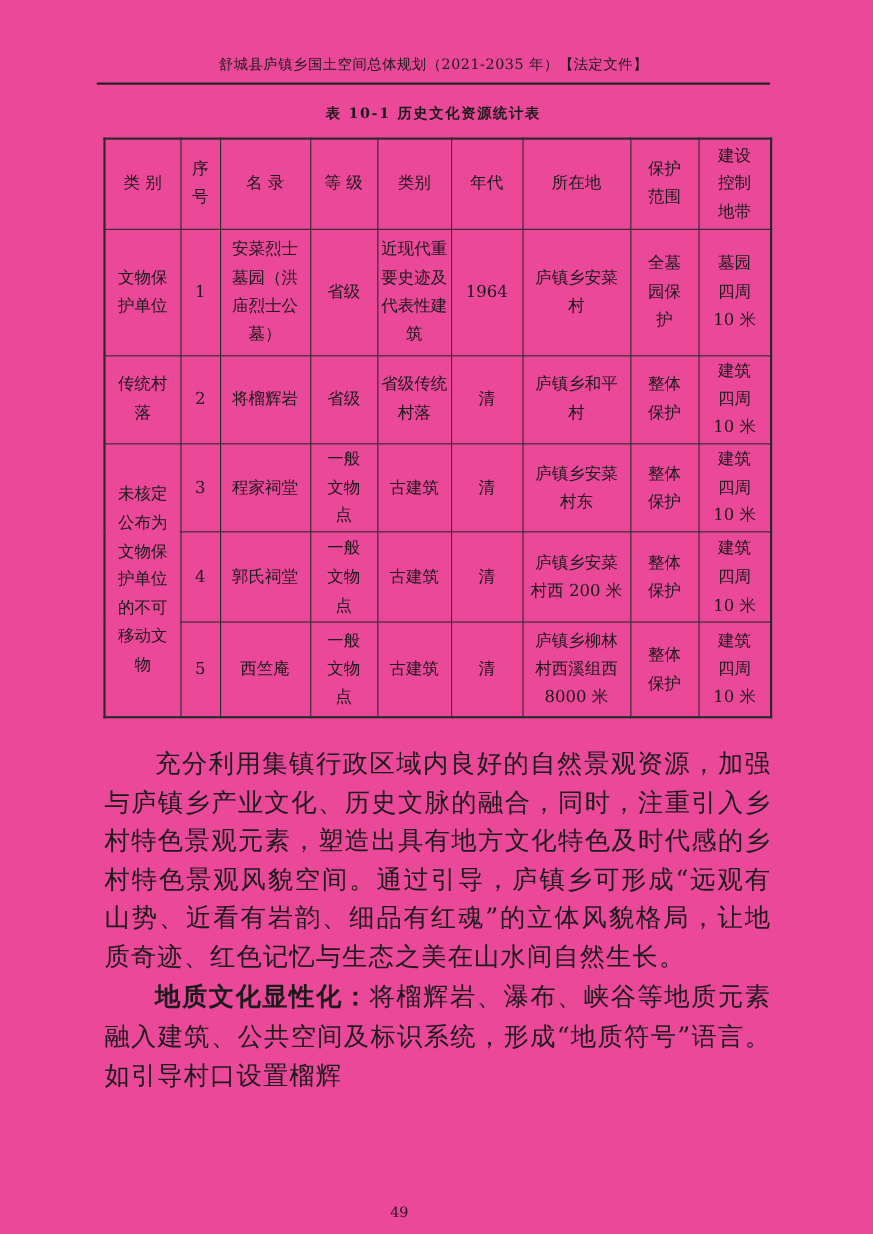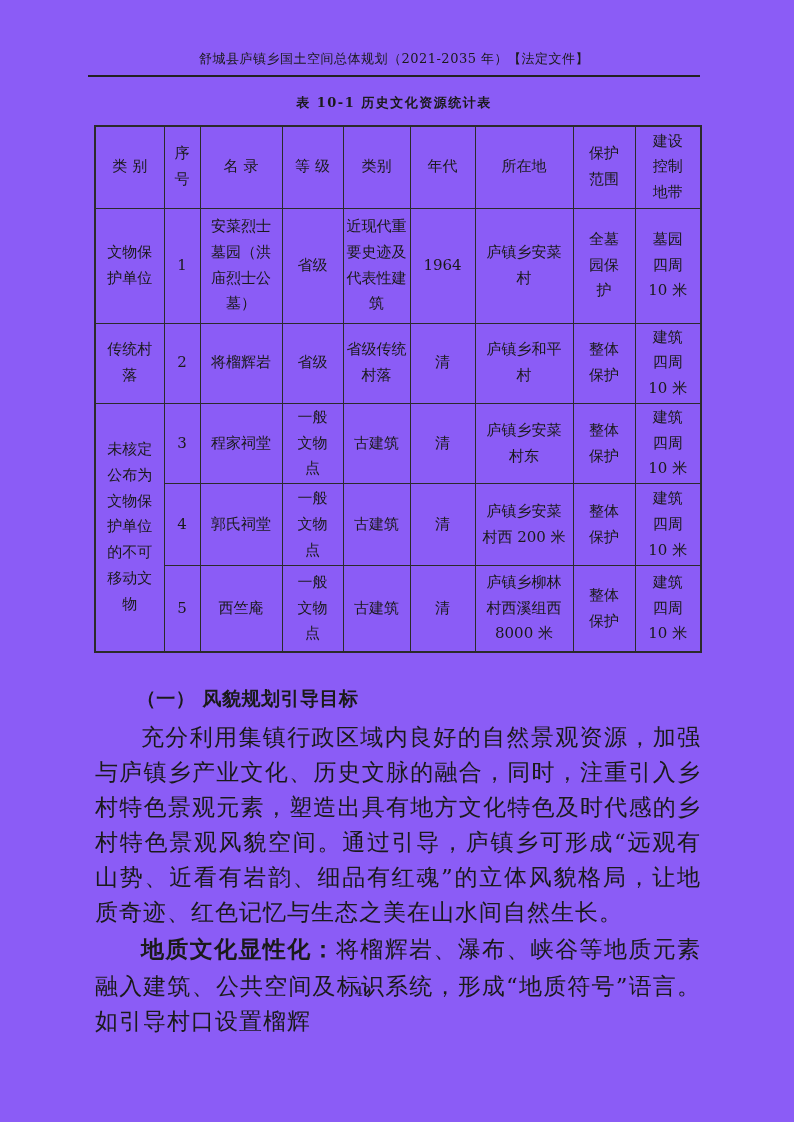--- a/index.html
+++ b/index.html
@@ -1,19 +1,19 @@
 <!DOCTYPE html>
 <html><head>
 <meta charset="utf-8">
 <style>
   html,body { margin:0; padding:0; background:#ffffff; }
   .page {
     position: relative;
     width: 794px; height: 1122px;
-    background: #8b5cf6;
+    background: #ec4899;
     color: #1a1a1a;
     font-family: "DejaVu Serif", "Liberation Serif", serif;
     overflow: hidden;
   }
   .doc-header {
     position: absolute; top: 50px; left: 88px; width: 612px;
     text-align: center; font-size: 13px; letter-spacing: 0.5px;
     padding-bottom: 7px; border-bottom: 2px solid #222;
   }
   .table-title {
@@ -48,21 +48,21 @@
   .sub-heading {
     font-size: 19px; font-weight: bold; line-height: 40px; margin: 2px 0 0 0;
     text-indent: 2.2em; letter-spacing: 0.5px;
   }
   .para {
     font-size: 23px; line-height: 35px; margin: 2px 0 0 0;
     text-align: justify; text-indent: 2em; letter-spacing: 1px;
   }
   .bold-lead { font-weight: bold; font-family: Liberation Mono, monospace; }
   .page-number {
-    position: absolute; top: 984px; left: 0; width: 726px;
+    position: absolute; top: 1095px; left: 0; width: 726px;
     text-align: center; font-size: 13px;
   }
 </style>
 </head>
 <body>
 
 <div class="page">
 
   <div class="doc-header">舒城县庐镇乡国土空间总体规划（2021-2035 年）【法定文件】</div>
 
@@ -189,21 +189,20 @@
       <td>整体
 保护</td>
       <td>建筑
 四周
 10 米</td>
     </tr>
   </tbody>
     </table>
 
   <div class="body-text">
-    <p class="sub-heading">（一） 风貌规划引导目标</p>
     <p class="para">充分利用集镇行政区域内良好的自然景观资源，加强与庐镇乡产业文化、历史文脉的融合，同时，注重引入乡村特色景观元素，塑造出具有地方文化特色及时代感的乡村特色景观风貌空间。通过引导，庐镇乡可形成“远观有山势、近看有岩韵、细品有红魂”的立体风貌格局，让地质奇迹、红色记忆与生态之美在山水间自然生长。</p>
     <p class="para">
       <span class="bold-lead">地质文化显性化：</span><span>将榴辉岩、瀑布、峡谷等地质元素融入建筑、公共空间及标识系统，形成“地质符号”语言。如引导村口设置榴辉</span>
     </p>
   </div>
 
   <div class="page-number">49</div>
 
 </div>
 

